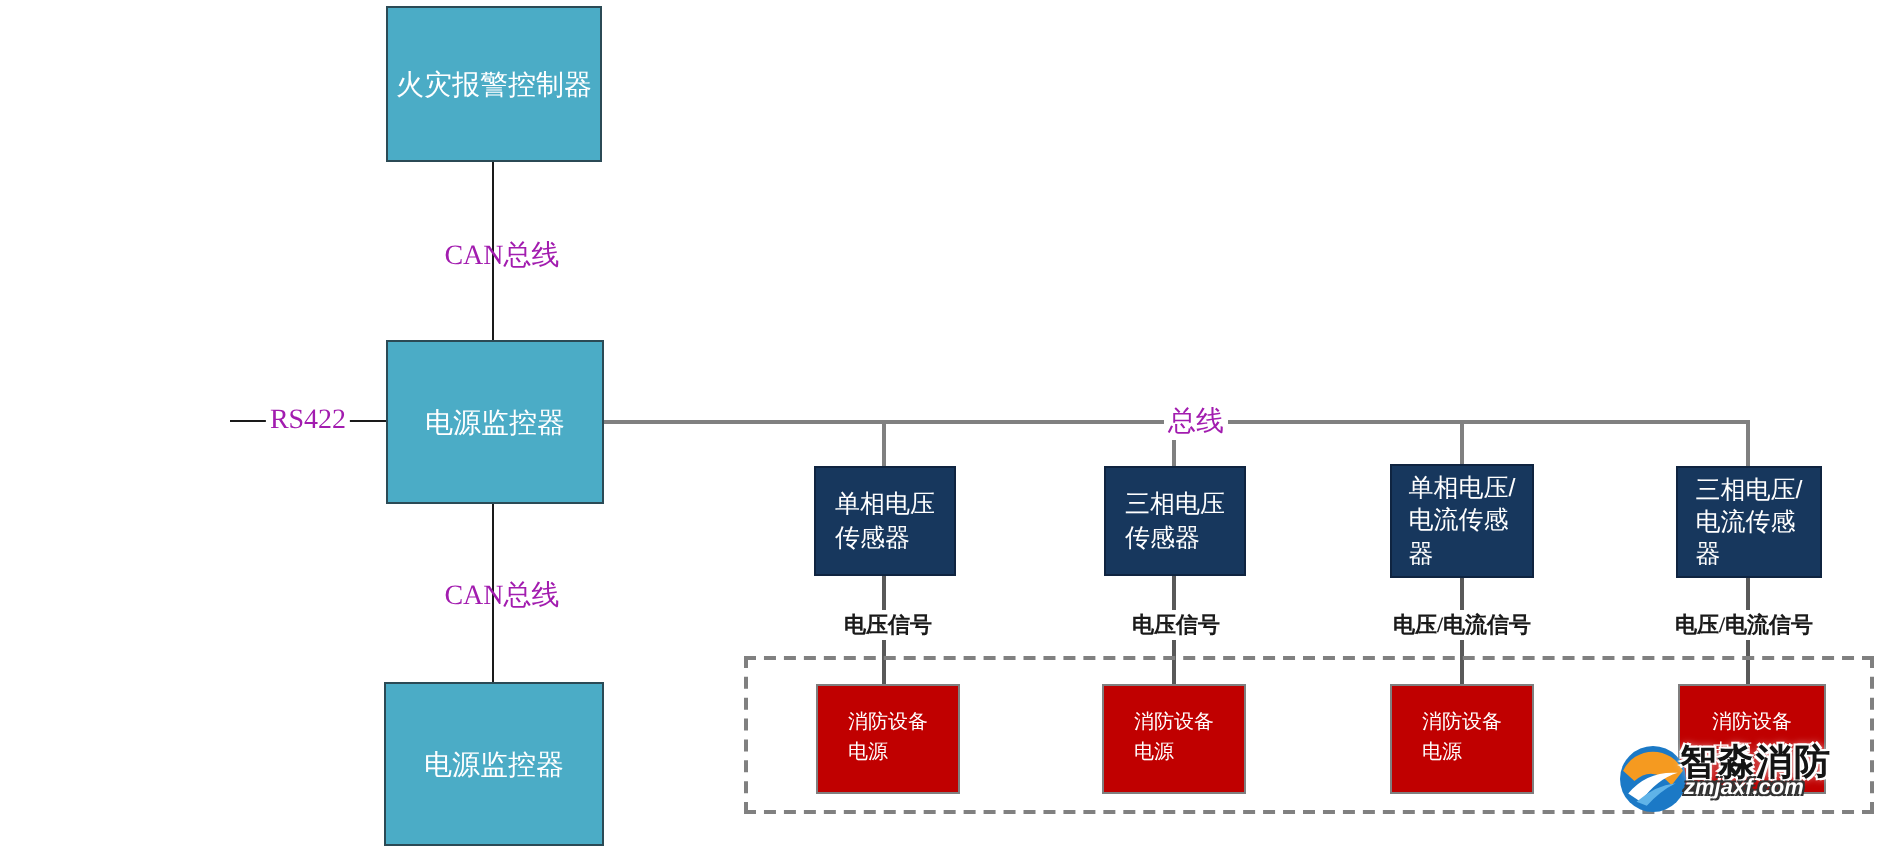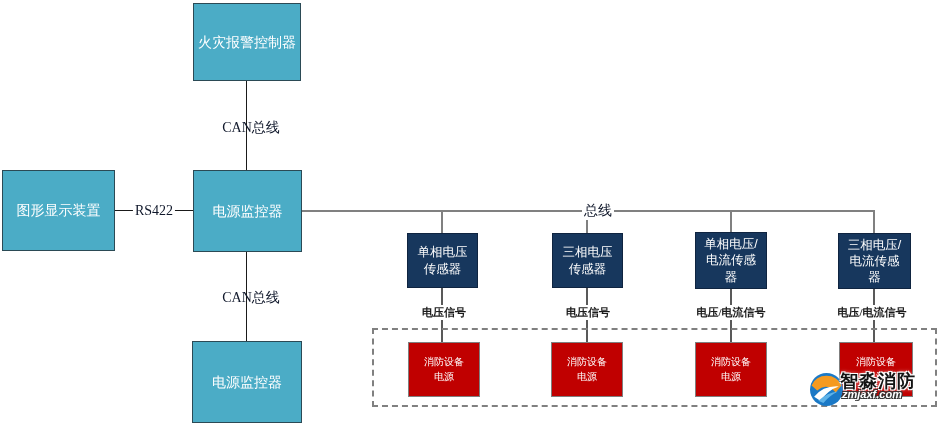--- a/index.html
+++ b/index.html
@@ -1,32 +1,32 @@
 <!DOCTYPE html>
 <html><head>
 <meta charset="utf-8">
 <style>
   html,body{margin:0;padding:0;background:#ffffff;}
   body{font-family:"Liberation Sans", sans-serif;}
   .canvas{position:relative;width:942px;height:428px;background:#ffffff;overflow:hidden;}
 
   .box{position:absolute;display:flex;align-items:center;justify-content:center;
-       text-align:center;white-space:pre-line;box-sizing:border-box;}
+       text-align:left;white-space:pre-line;box-sizing:border-box;}
   .box.teal{background:#4BACC6;border:1px solid #2b4a55;color:#ffffff;font-size:14px;line-height:1.35;}
   .box.navy{background:#17375D;border:1px solid #0f2440;color:#ffffff;font-size:12.5px;line-height:1.3;}
   .box.red{background:#C00000;border:1px solid #7f7f7f;color:#ffffff;font-size:10px;line-height:1.45;}
 
   .hline,.vline{position:absolute;}
   .hline{height:0;border-top-style:solid;}
   .vline{width:0;border-left-style:solid;}
   .line-black{border-color:#1a1a1a;border-top-width:1.5px;border-left-width:1.5px;}
   .line-gray{border-color:#808080;border-top-width:2px;border-left-width:2px;}
   .line-dark{border-color:#595959;border-top-width:2px;border-left-width:2px;}
 
-  .edge-label{position:absolute;transform:translateX(-50%);color:#0f172a;
+  .edge-label{position:absolute;transform:translateX(-50%);color:#a21caf;
       font-family:"Liberation Serif", serif;font-size:14px;white-space:nowrap;}
   .edge-label.boxed{background:#ffffff;padding:0 2px;}
   .sig-label{position:absolute;transform:translateX(-50%);color:#1a1a1a;background:#ffffff;
       font-family:"Liberation Serif", serif;font-size:11px;font-weight:bold;
       padding:0 2px;white-space:nowrap;}
 
   .group-dashed{position:absolute;border:2px dashed #808080;box-sizing:border-box;background:transparent;}
 
   .wm-logo{position:absolute;width:33px;height:33px;}
   .wm-brand{position:absolute;font-size:18px;font-weight:bold;color:#141414;letter-spacing:1px;
@@ -52,21 +52,20 @@
   <div class="vline line-gray" style="left:873px;top:211px;height:23px;"></div>
 
   <div class="vline line-dark" style="left:441px;top:288px;height:55px;"></div>
   <div class="vline line-dark" style="left:586px;top:288px;height:55px;"></div>
   <div class="vline line-dark" style="left:730px;top:289px;height:54px;"></div>
   <div class="vline line-dark" style="left:873px;top:289px;height:54px;"></div>
 
   <div class="group-dashed" style="left:372px;top:328px;width:565px;height:79px;"></div>
 
   <div class="box teal" style="left:193px;top:3px;width:108px;height:78px;">火灾报警控制器</div>
-  <div class="box teal" style="left:2px;top:170px;width:113px;height:81px;">图形显示装置</div>
   <div class="box teal" style="left:193px;top:170px;width:109px;height:82px;">电源监控器</div>
   <div class="box teal" style="left:192px;top:341px;width:110px;height:82px;">电源监控器</div>
 
   <div class="box navy" style="left:407px;top:233px;width:71px;height:55px;">单相电压
 传感器</div>
   <div class="box navy" style="left:552px;top:233px;width:71px;height:55px;">三相电压
 传感器</div>
   <div class="box navy" style="left:695px;top:232px;width:72px;height:57px;">单相电压/
 电流传感
 器</div>

